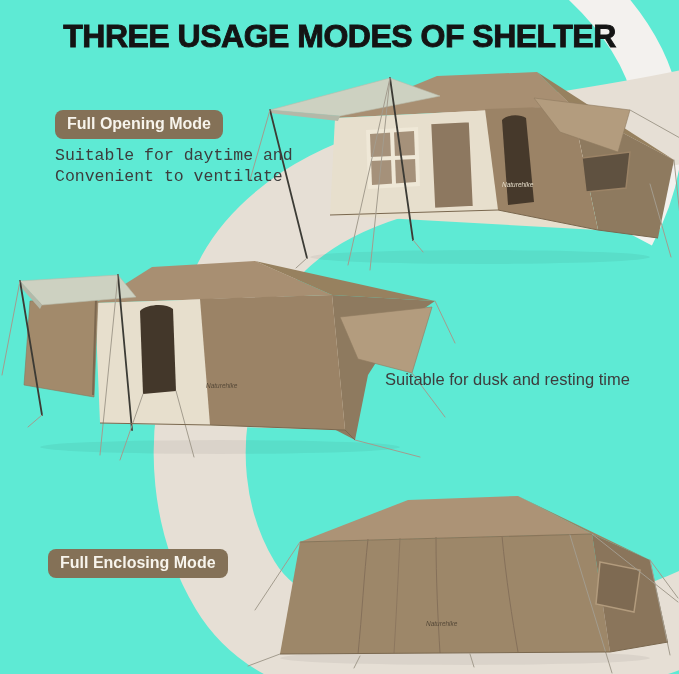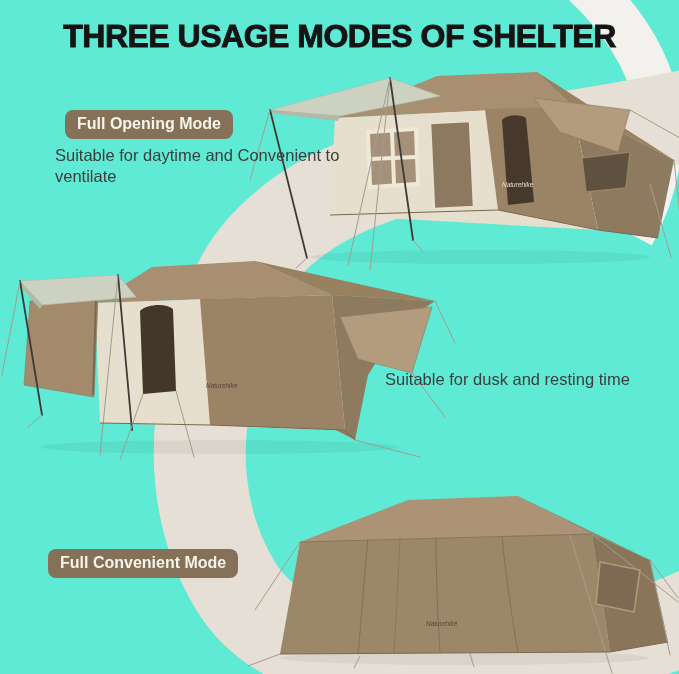--- a/index.html
+++ b/index.html
@@ -18,22 +18,22 @@
   .tent-2{left:0px;top:255px;}
   .tent-3{left:240px;top:470px;}
   .badge{
     position:absolute;z-index:3;background:#847157;color:#f7f4ec;
     font-size:16px;font-weight:bold;line-height:1;padding:6px 12px 7px 12px;
     border-radius:8px;white-space:nowrap;
   }
   .desc{
     position:absolute;z-index:3;color:#3d3d3d;font-size:16.5px;line-height:1.28;
   }
-  .badge-1{left:55px;top:110px;margin-left:10px;}
-  .desc-1{left:55px;top:145px;width:286px;}
+  .badge-1{left:55px;top:110px;}
+  .desc-1{left:55px;top:145px;width:286px;font-family:Liberation Mono, monospace;}
   .badge-2{left:385px;top:335px;}
   .desc-2{left:385px;top:369px;width:300px;}
   .badge-3{left:48px;top:549px;}
   .desc-3{left:48px;top:583px;width:306px;}
   .rope{stroke:#a39c8e;stroke-width:1;fill:none;stroke-linecap:round;}
   .pole{stroke:#3c3b35;stroke-width:1.8;fill:none;stroke-linecap:round;}
   .logo-dark{font-size:6.5px;fill:#564938;font-style:italic;}
   .logo-light{font-size:6.5px;fill:#e5dcc8;font-style:italic;}
 </style>
 </head>
@@ -146,15 +146,15 @@
     </g>
     <polyline points="40,184 370,182 428,172" stroke="#7a684f" stroke-width="1" fill="none"></polyline>
     <text class="logo-dark" x="186" y="156">Naturehike</text>
   </svg>
 
   <div class="badge badge-1">Full Opening Mode</div>
   <div class="desc desc-1">Suitable for daytime and Convenient to ventilate</div>
 
   <div class="desc desc-2">Suitable for dusk and resting time</div>
 
-  <div class="badge badge-3">Full Convenient Mode</div>
+  <div class="badge badge-3">Full Enclosing Mode</div>
 
 </div>
 
 </body></html>

